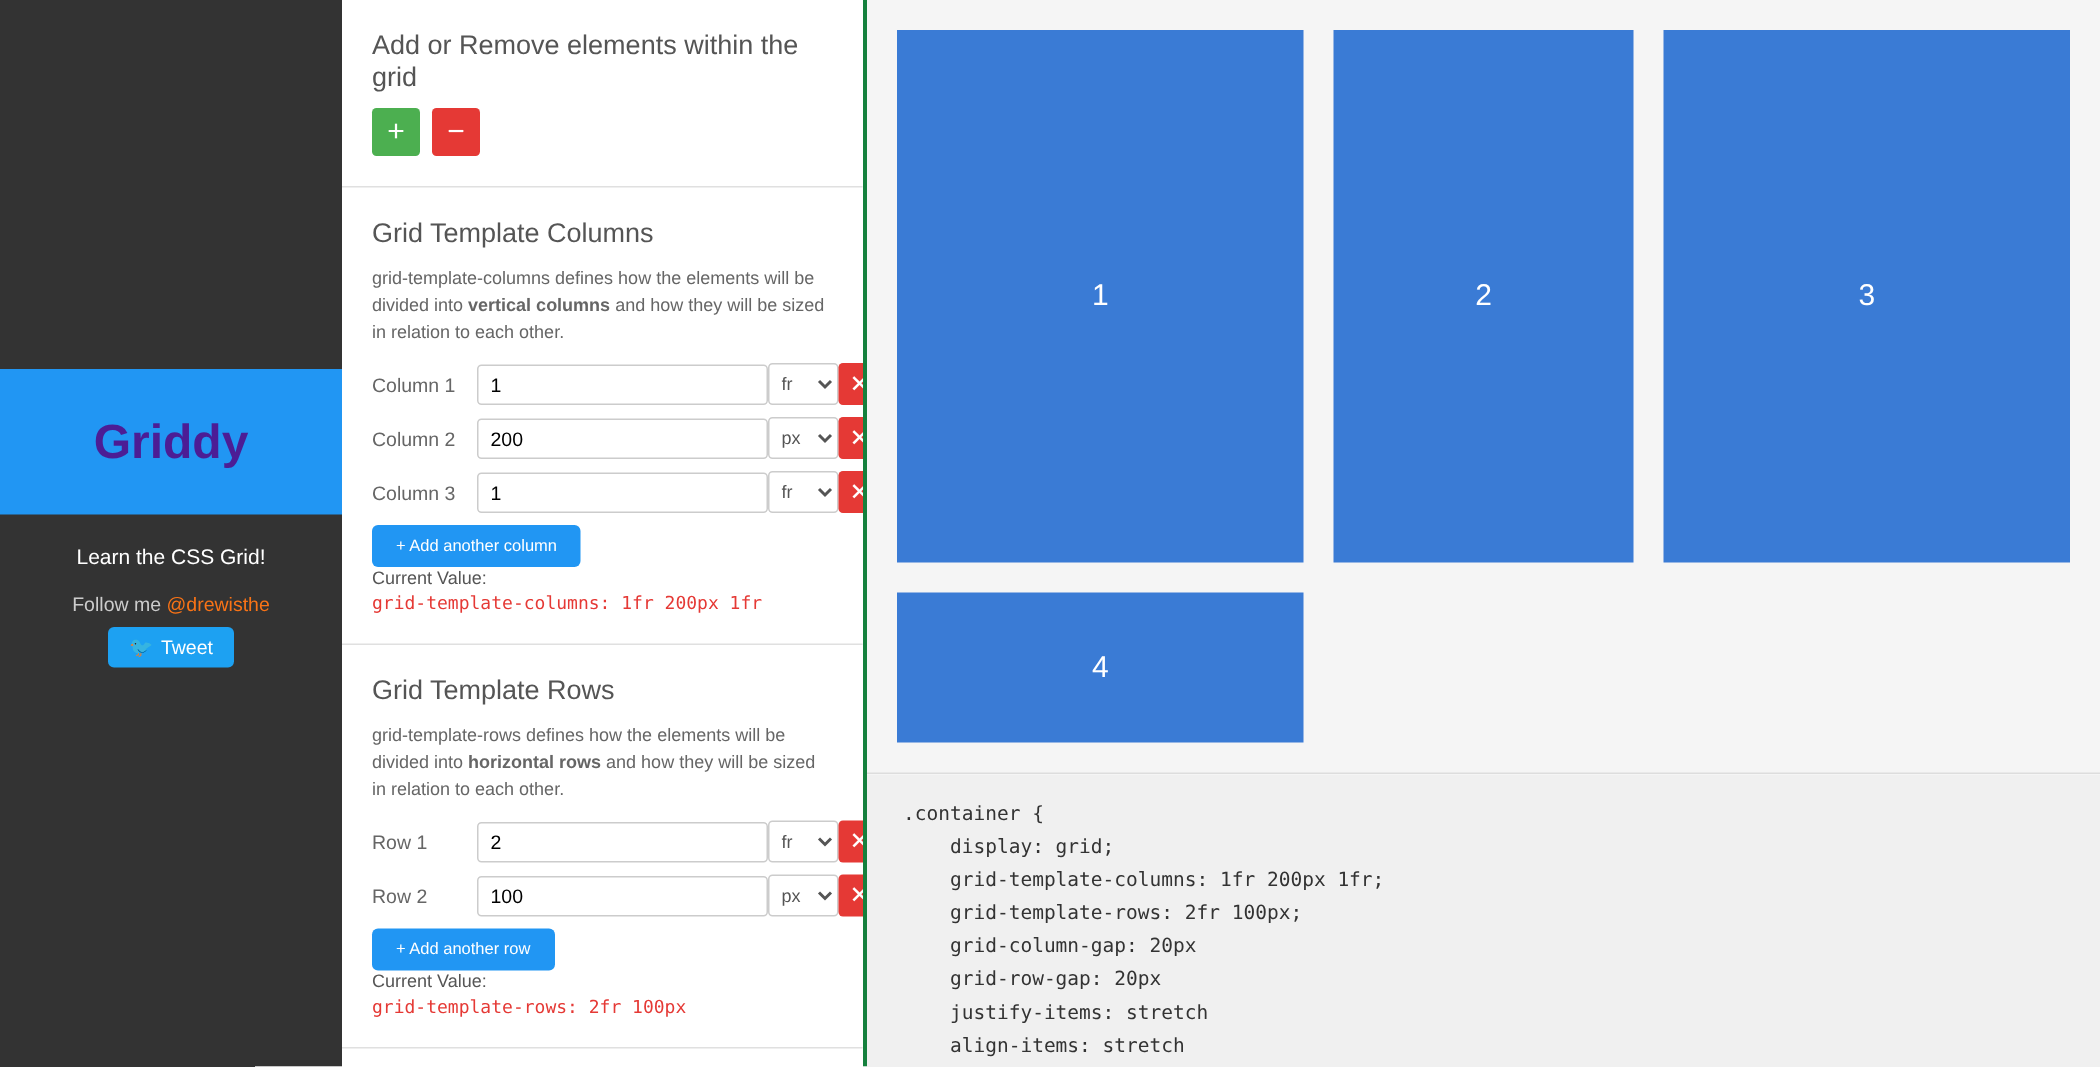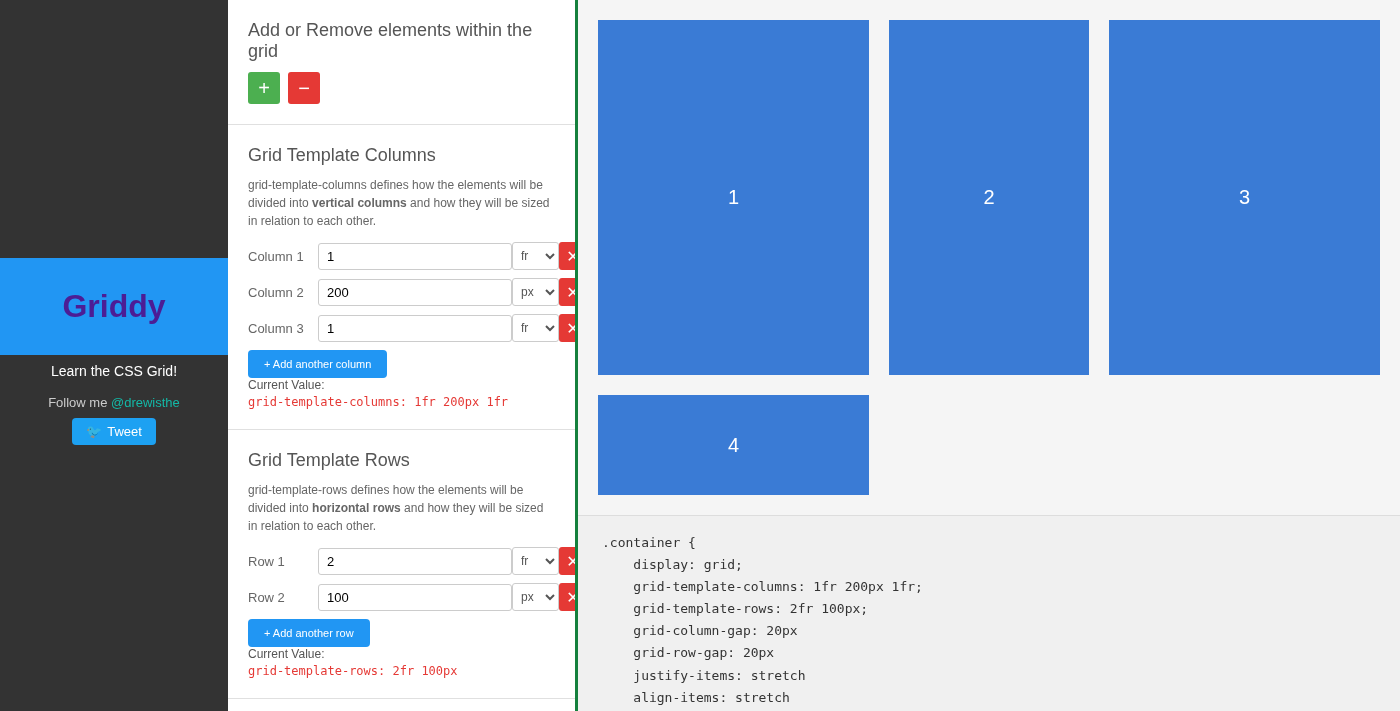--- a/index.html
+++ b/index.html
@@ -21,38 +21,38 @@
       width: 100%;
       text-align: center;
       padding: 30px 0;
     }
     #sidebar .brand-title {
       font-size: 32px;
       font-weight: bold;
       color: #4c1d95;
     }
     #sidebar .sidebar-bottom {
-      padding: 8px;
+      padding: 20px;
       text-align: center;
       width: 100%;
     }
     #sidebar .learn-link {
       display: block;
       color: #fff;
       text-decoration: none;
       margin-bottom: 16px;
       font-size: 14px;
     }
     #sidebar .follow-text {
       color: #ccc;
       font-size: 13px;
       margin-bottom: 8px;
     }
     #sidebar .follow-text a {
-      color: #14b8a6;
+      color: #f97316;
       text-decoration: none;
     }
     #sidebar .tweet-btn {
       background: #1da1f2;
       color: #fff;
       border: none;
       border-radius: 4px;
       padding: 6px 14px;
       cursor: pointer;
       font-size: 13px;

